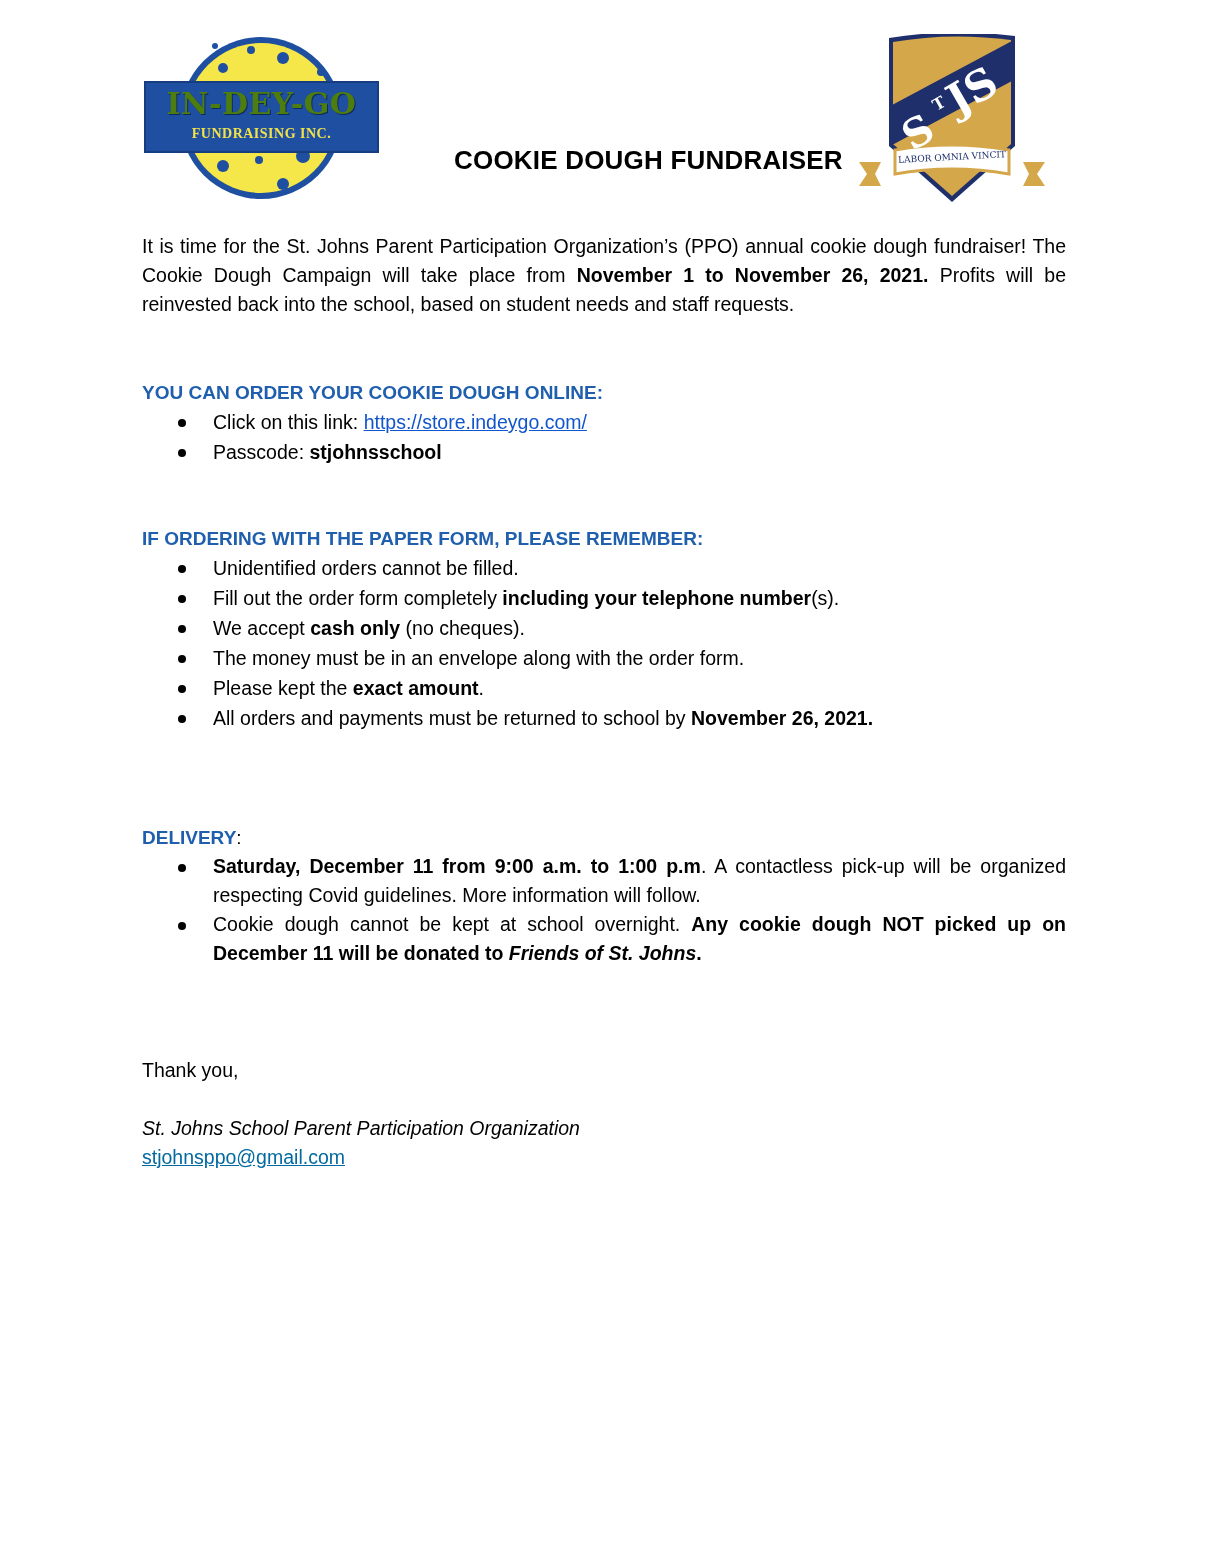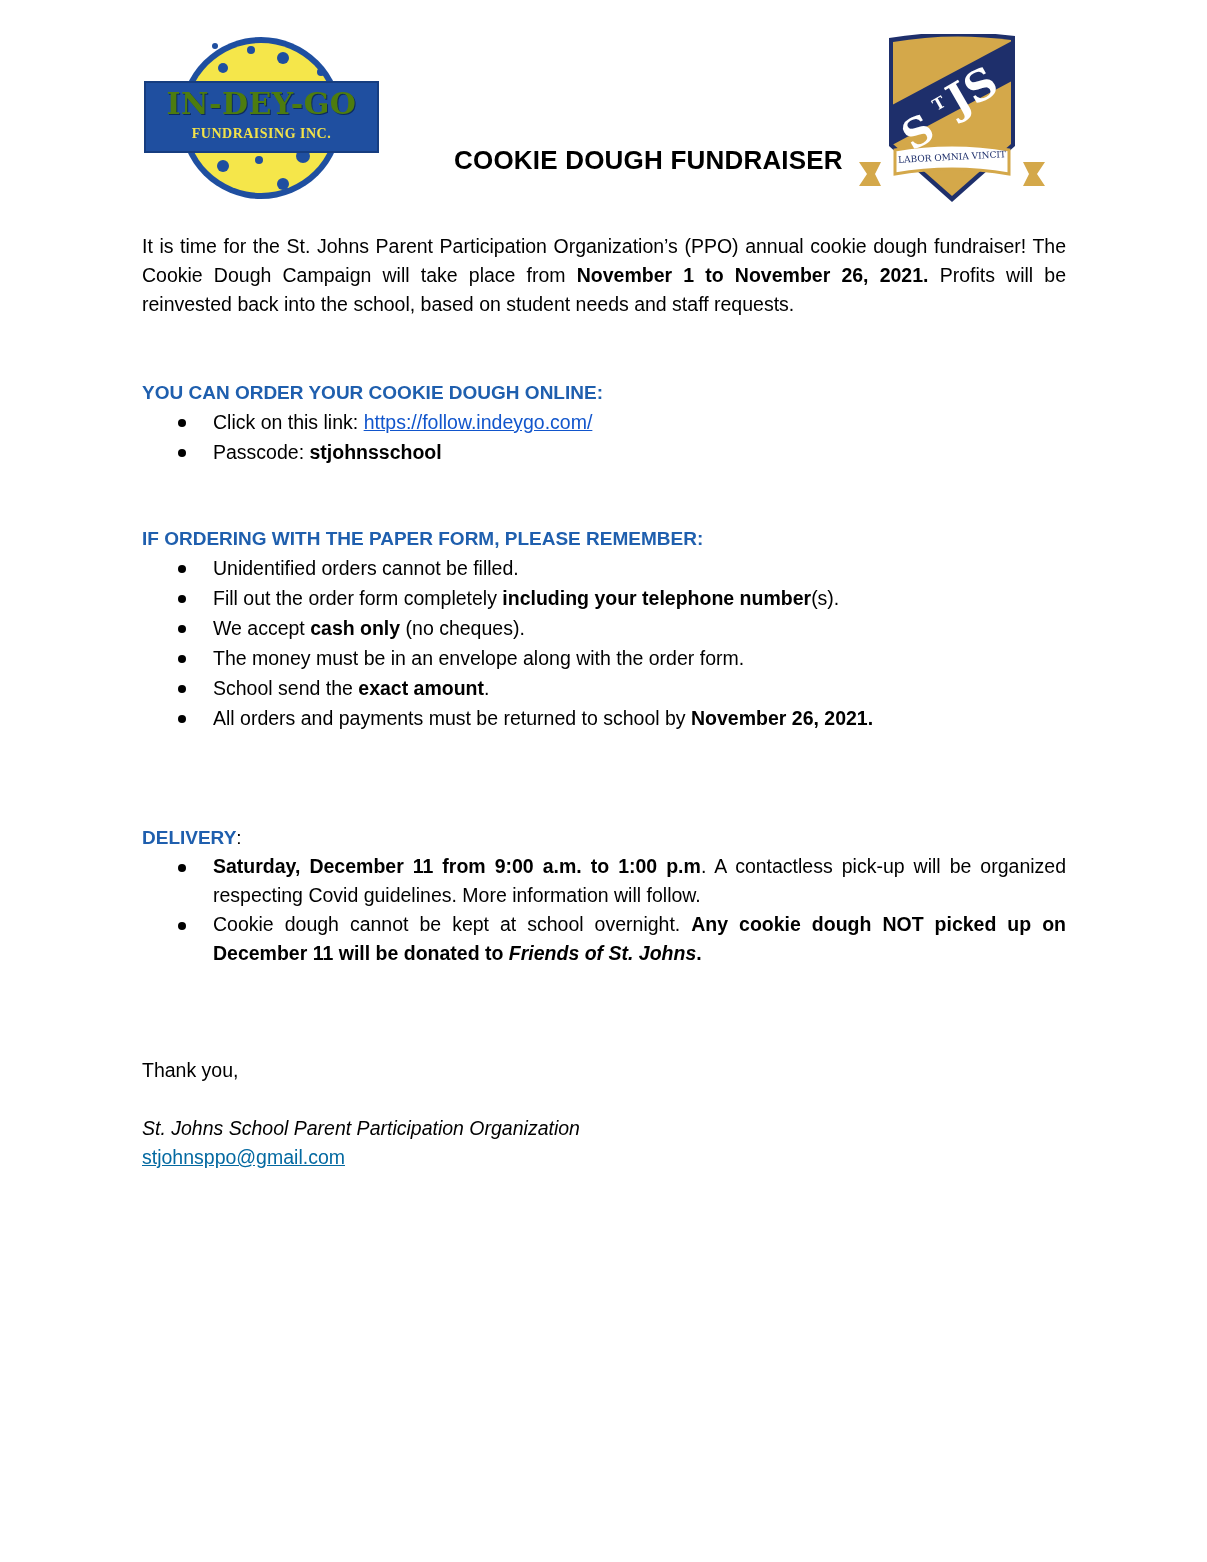--- a/index.html
+++ b/index.html
@@ -66,21 +66,21 @@
 
 <p class="abs txt just" style="left:142px; top:232px; width:924px; margin:0;">
   <span>It is time for the St. Johns Parent Participation Organization’s (PPO) annual cookie dough fundraiser!  The Cookie Dough Campaign will take place from </span><b>November 1 to November 26, 2021.</b><span> Profits will be reinvested back into the school, based on student needs and staff requests.</span>
 </p>
 
 <div class="abs" style="left:142px; top:378px; width:924px;">
   <div class="heading">YOU CAN ORDER YOUR COOKIE DOUGH ONLINE:</div>
   <ul class="bullets">
     <li>
       <span class="bullet"></span>
-      <span>Click on this link: </span><a class="link" href="#">https://follow.indeygo.com/</a>
+      <span>Click on this link: </span><a class="link" href="#">https://store.indeygo.com/</a>
     </li>
     <li>
       <span class="bullet"></span>
       <span>Passcode: </span><b>stjohnsschool</b>
     </li>
   </ul>
 </div>
 
 <div class="abs" style="left:142px; top:524px; width:924px;">
   <div class="heading">IF ORDERING WITH THE PAPER FORM, PLEASE REMEMBER:</div>
@@ -96,21 +96,21 @@
     <li>
       <span class="bullet"></span>
       <span>We accept </span><b>cash only</b><span> (no cheques).</span>
     </li>
     <li>
       <span class="bullet"></span>
       <span>The money must be in an envelope along with the order form.</span>
     </li>
     <li>
       <span class="bullet"></span>
-      <span>School send the </span><b>exact amount</b><span>.</span>
+      <span>Please kept the </span><b>exact amount</b><span>.</span>
     </li>
     <li>
       <span class="bullet"></span>
       <span>All orders and payments must be returned to school by </span><b>November 26, 2021.</b>
     </li>
   </ul>
 </div>
 
 <div class="abs" style="left:142px; top:823px; width:924px;">
   <div class="heading"><span>DELIVERY</span><span style="color:#000;font-weight:normal;">:</span></div>

